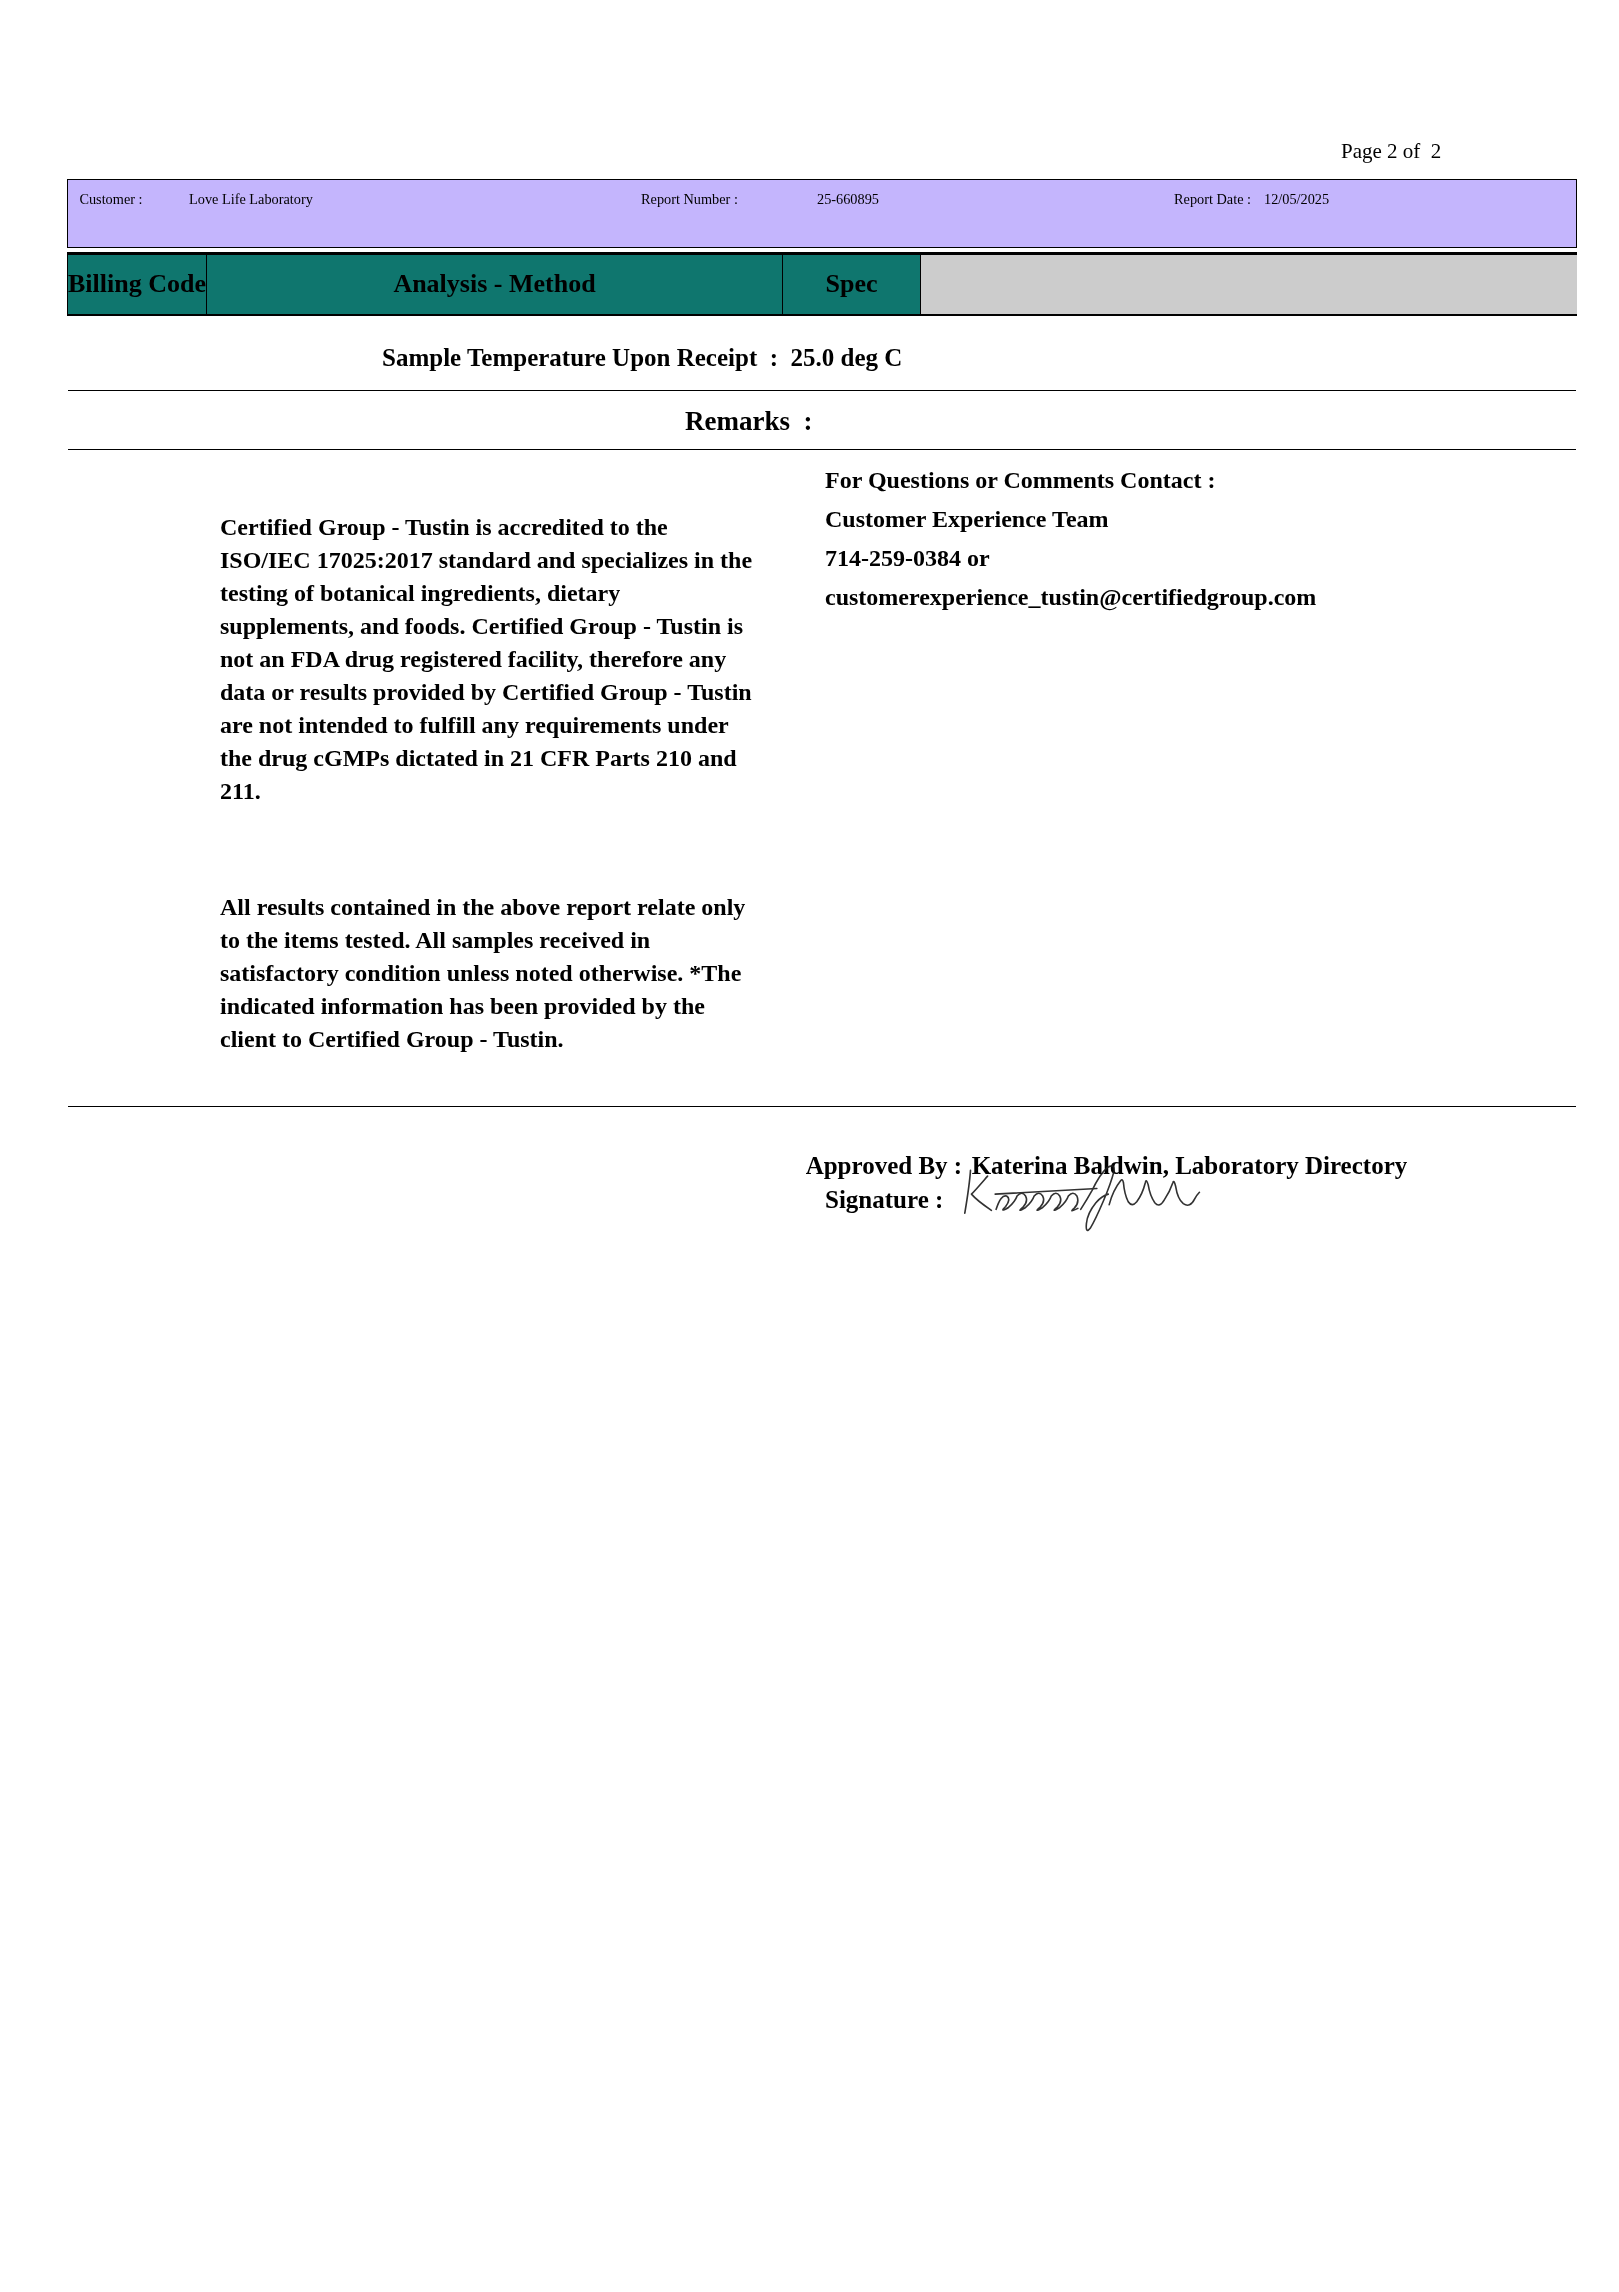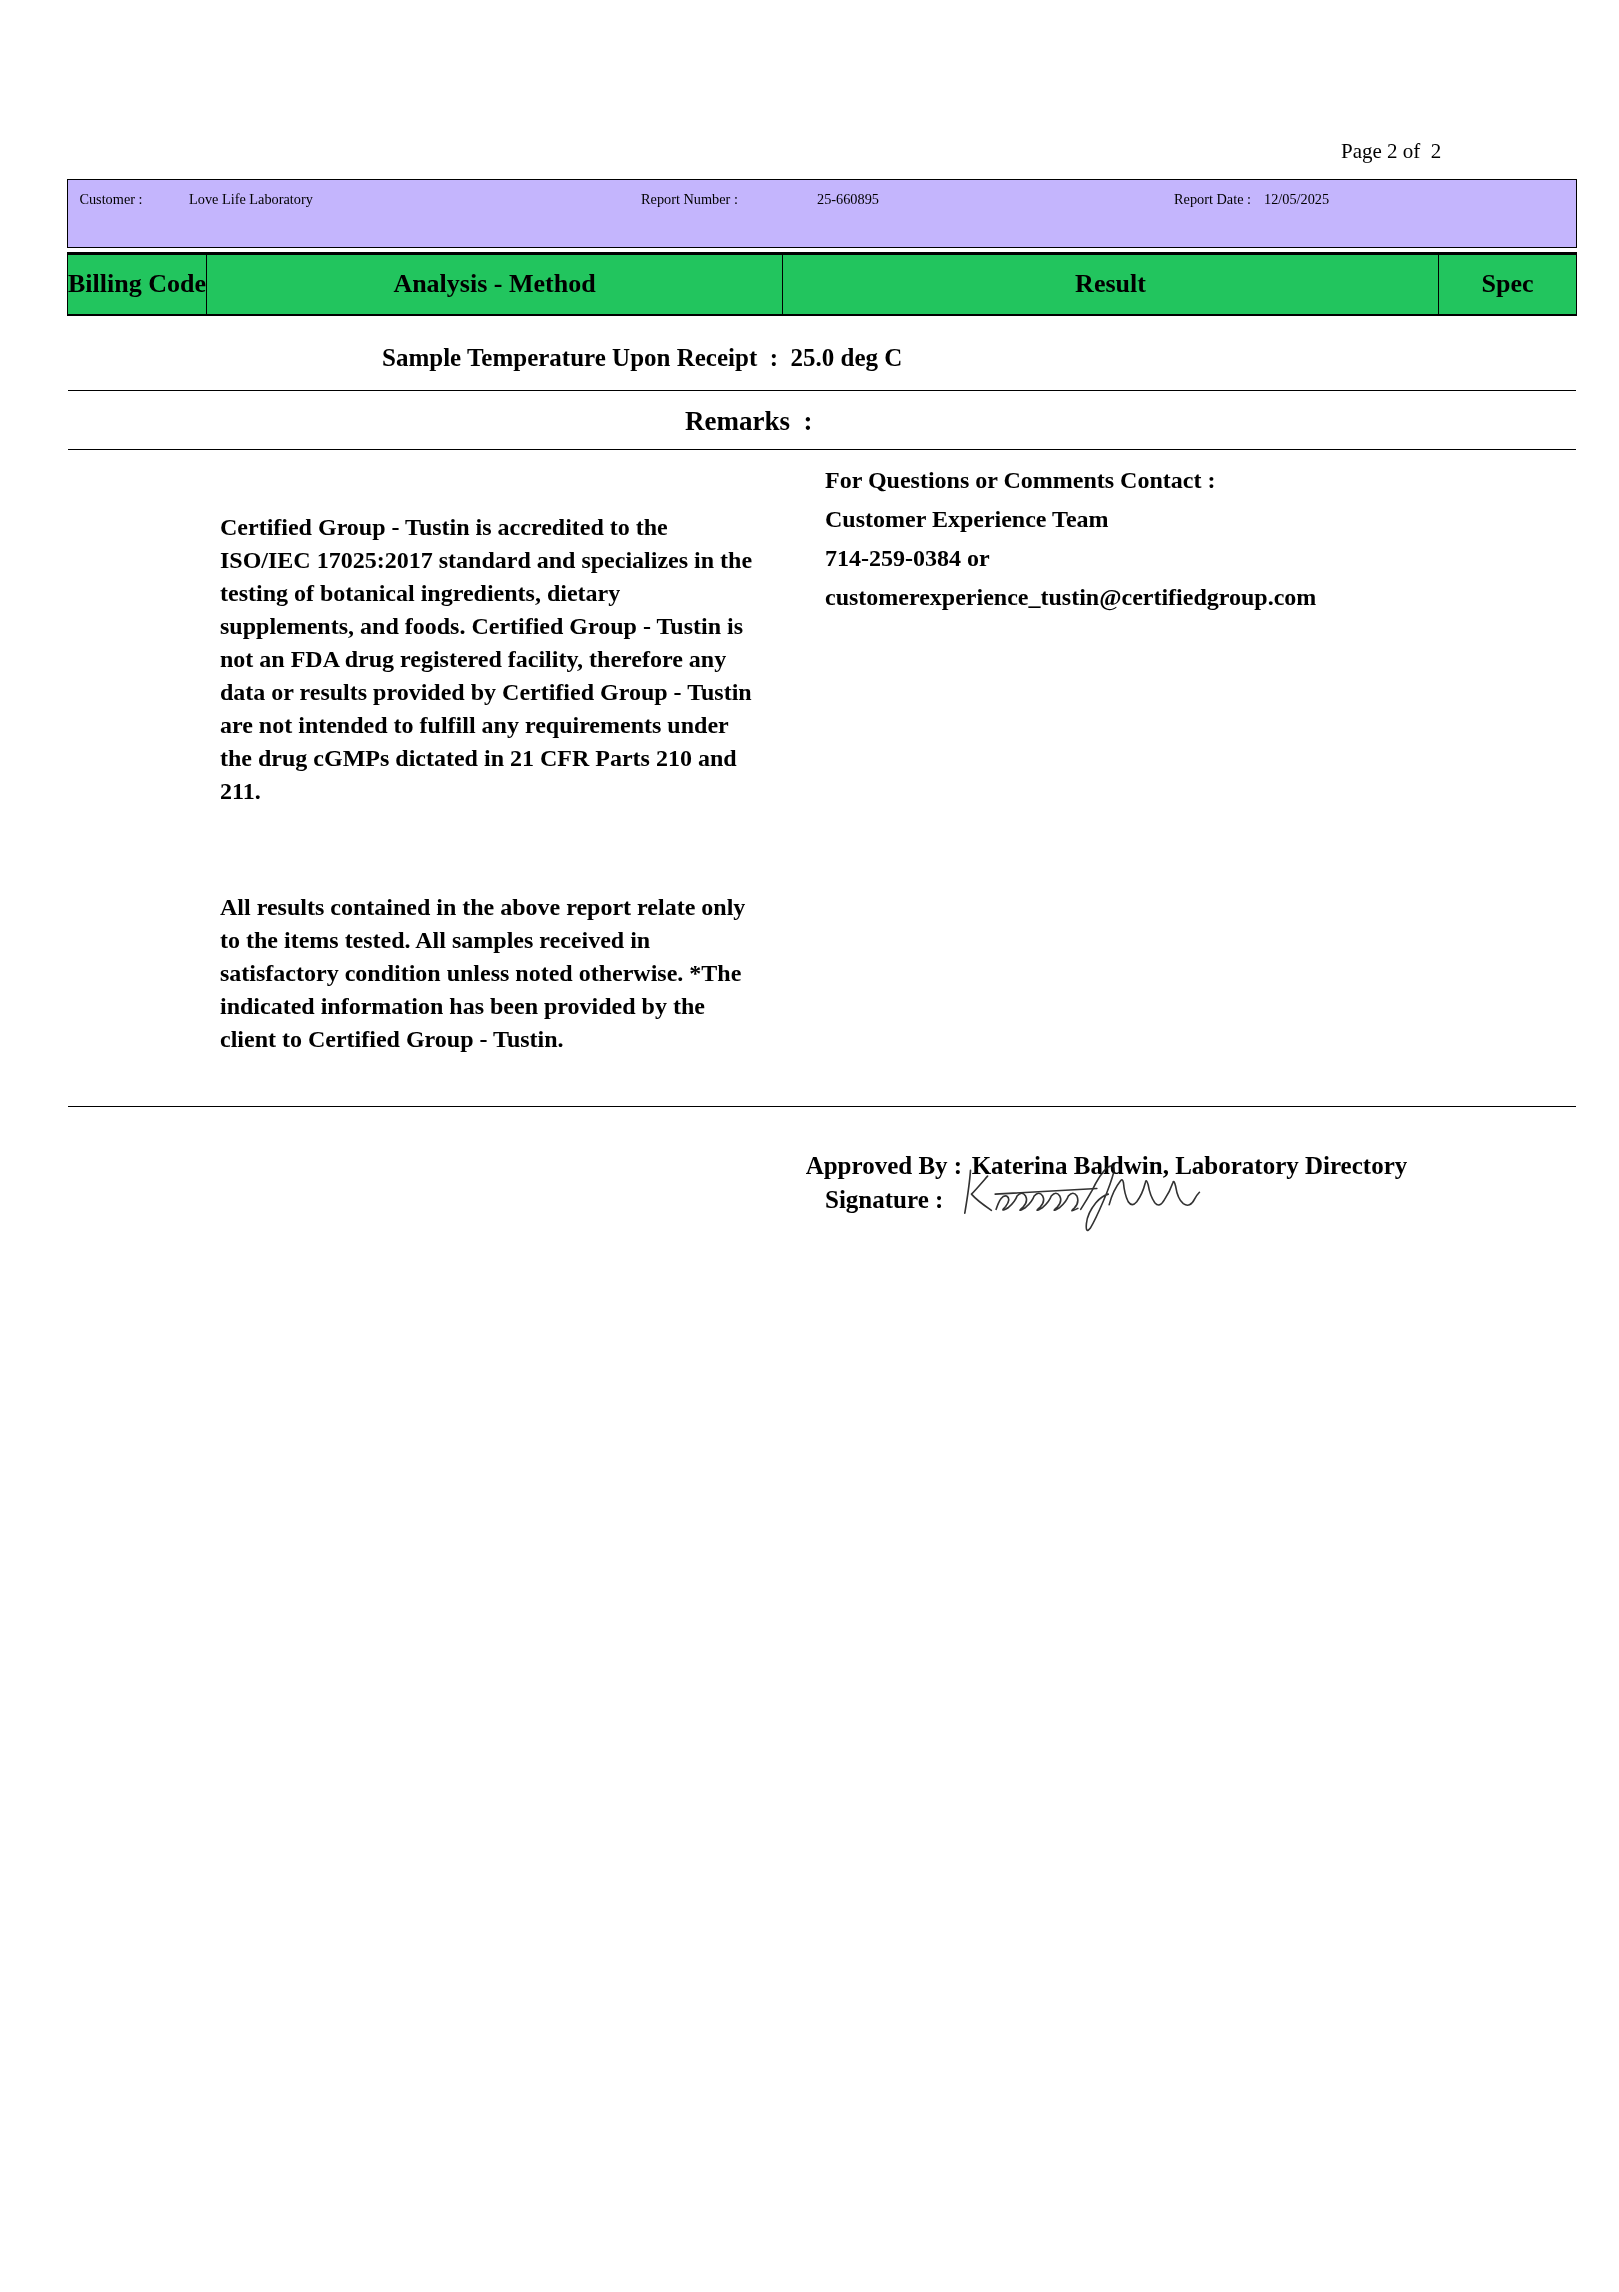--- a/index.html
+++ b/index.html
@@ -44,21 +44,21 @@
     border-bottom: 2.9px solid #000000;
     background: #cccccc;
     box-sizing: border-box;
   }
   .results-table .cell {
     display: flex; align-items: center; justify-content: center;
     text-align: center;
     font-weight: 700; font-size: 26px; line-height: 28.5px;
     border-right: 1.9px solid #000000;
     box-sizing: border-box;
-    background: #22c55e;
+    background: #0f766e;
   }
   .results-table .cell:first-child { border-left: 1px solid #000000; }
   .col-billing  { width: 140px; }
   .col-analysis { width: 576px; }
   .col-result   { width: 656px; }
   .col-spec     { width: 138px; border-right: 1px solid #000000 !important; }
 
   .sample-temp {
     left: 382px; top: 344px;
     font-size: 25px; font-weight: 700;
@@ -118,21 +118,20 @@
     <span class="val-customer">Love Life Laboratory</span>
     <span class="lbl-report-number">Report Number :</span>
     <span class="val-report-number">25-660895</span>
     <span class="lbl-report-date">Report Date :</span>
     <span class="val-report-date">12/05/2025</span>
   </div>
 
   <div class="abs results-table">
     <div class="cell col-billing">Billing Code</div>
     <div class="cell col-analysis">Analysis - Method</div>
-    <div class="cell col-result">Result</div>
     <div class="cell col-spec">Spec</div>
   </div>
 
   <div class="abs sample-temp">Sample Temperature Upon Receipt  :  25.0 deg C</div>
 
   <div class="abs rule rule-1"></div>
 
   <div class="abs remarks-title">Remarks  :</div>
 
   <div class="abs rule rule-2"></div>

